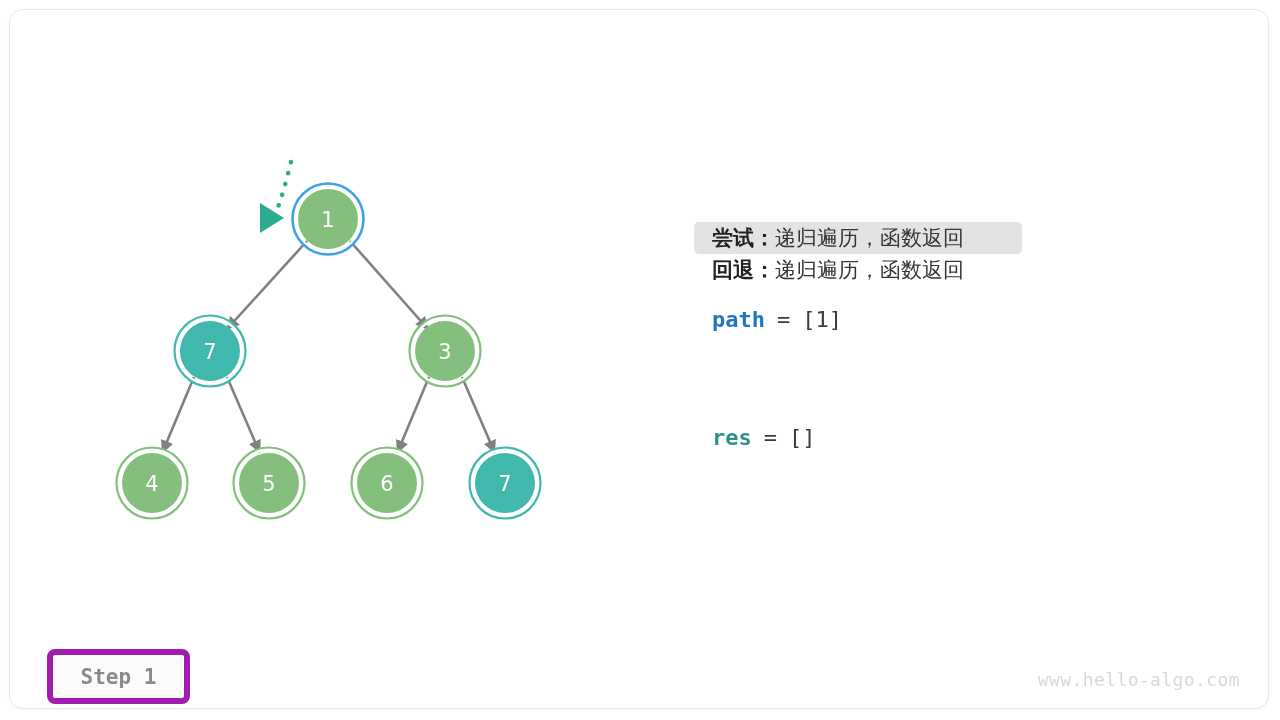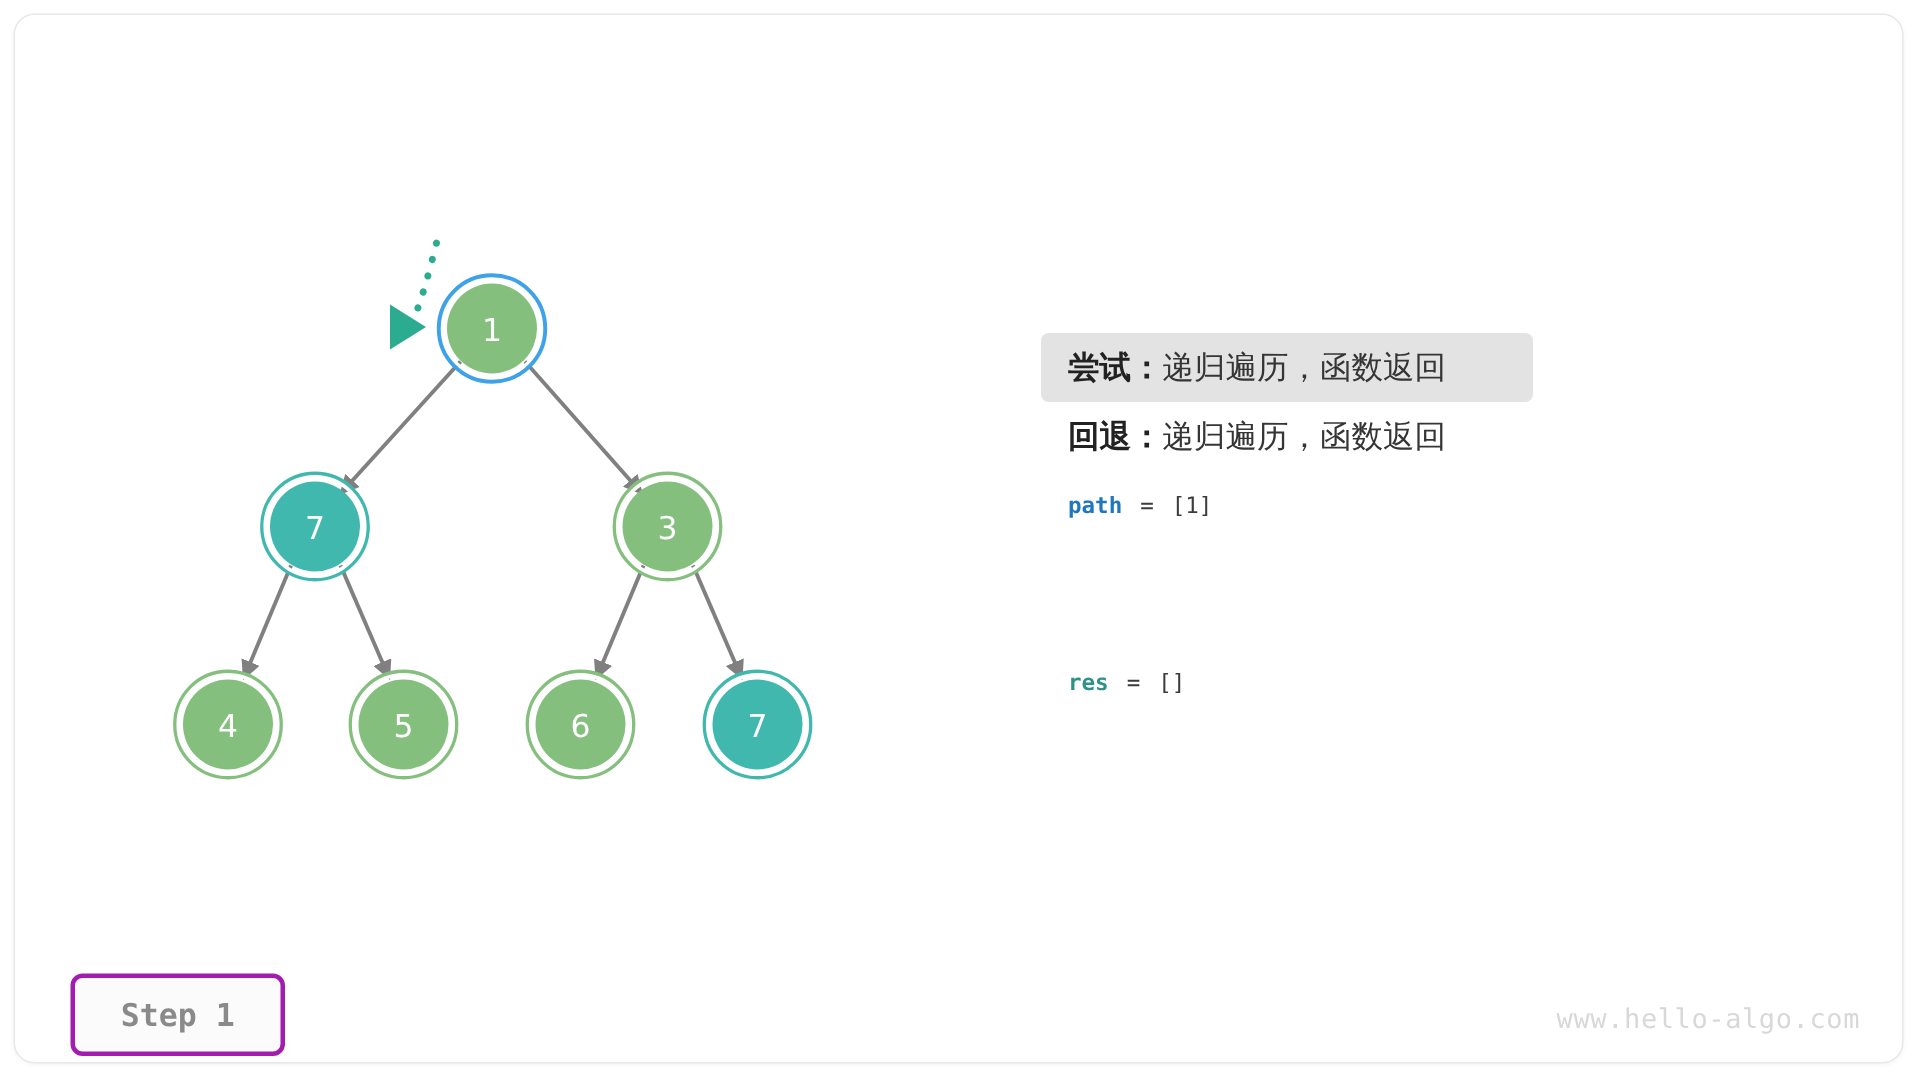--- a/index.html
+++ b/index.html
@@ -46,21 +46,21 @@
   }
 
   
   .panel {
     position: absolute;
     left: 684px;
     top: 212px;
     width: 520px;
   }
   .cn-line {
-    height: 46px;
+    height: 32px;
     display: flex;
     align-items: center;
     font-family: "DejaVu Sans", "Liberation Sans", sans-serif;
     font-size: 21px;
     color: #303030;
     white-space: pre;
     padding-left: 18px;
     box-sizing: border-box;
   }
   .cn-line.highlight {
@@ -71,41 +71,41 @@
   .cn-key {
     font-weight: bold;
     color: #222222;
   }
   .cn-val {
     color: #353535;
   }
   .code-line {
     height: 46px;
     display: flex;
-    align-items: center;
+    align-items: flex-end;
     font-family: "DejaVu Sans Mono", "Liberation Mono", monospace;
-    font-size: 15px;
+    font-size: 22px;
     padding-left: 18px;
     box-sizing: border-box;
     white-space: pre;
   }
   .var-path { color: #2077c0; font-weight: bold; }
   .var-res  { color: #2f9287; font-weight: bold; }
   .eq       { color: #3c3c3c; }
   .val      { color: #3c3c3c; }
   .spacer-line { height: 72px; }
 
   
   .step-badge {
     position: absolute;
     left: 37px;
     top: 639px;
     width: 143px;
     height: 55px;
-    border: 3px solid #a21caf;
+    border: 6px solid #a21caf;
     border-radius: 8px;
     background: #fbfbfb;
     display: flex;
     align-items: center;
     justify-content: center;
     font-family: "DejaVu Sans Mono", "Liberation Mono", monospace;
     font-size: 21px;
     font-weight: bold;
     color: #8a8a8a;
     box-sizing: border-box;

